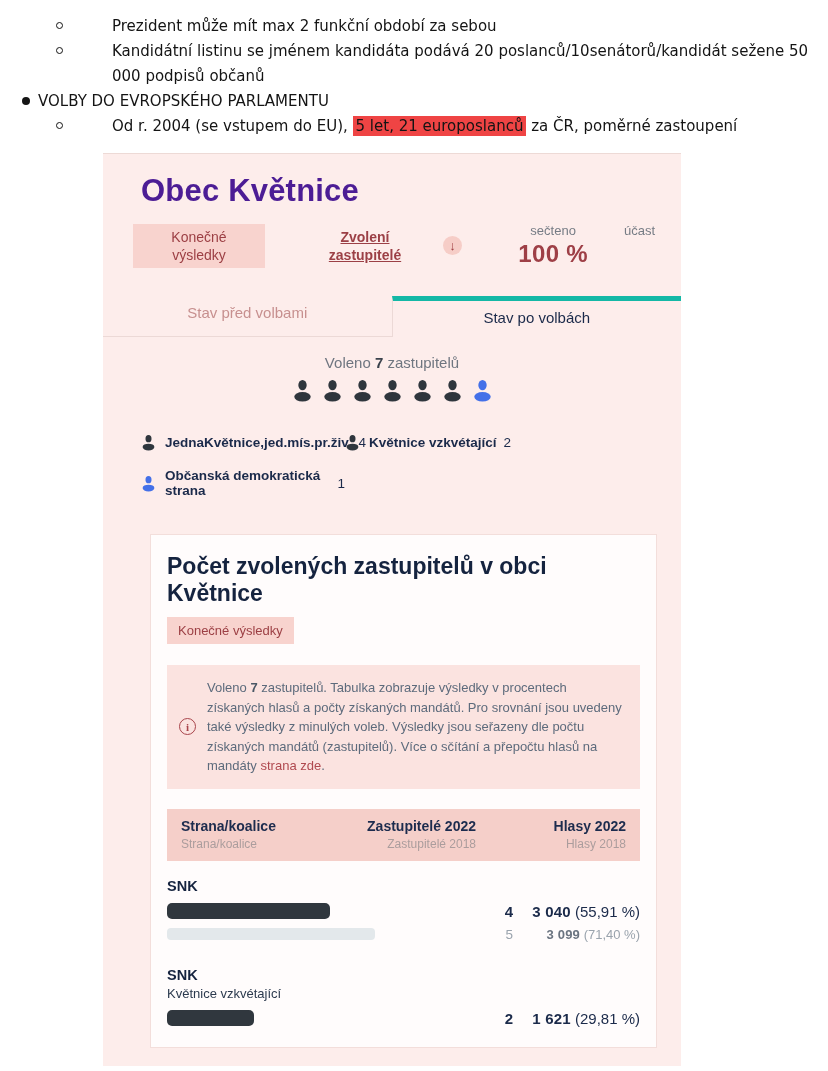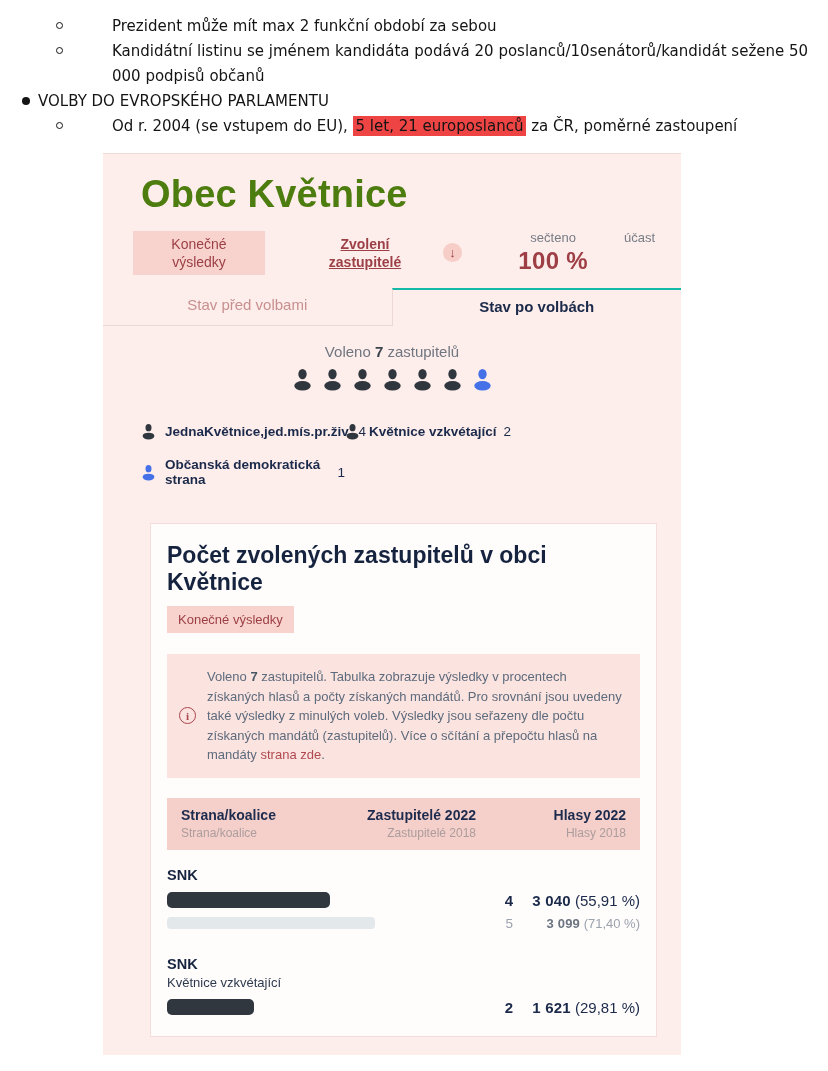--- a/index.html
+++ b/index.html
@@ -15,42 +15,42 @@
   .bullet { position:absolute; top:8px; width:8px; height:8px; border-radius:50%; }
   .bullet.hollow { border:1.5px solid #141414; left:56px; width:7px; height:7px; }
   .bullet.solid  { background:#141414; left:22px; }
   .hl { background:#ef4444; padding:1px 3px; }
 
   
   .widget { width:578px; margin:14px 0 0 103px; background:#fdedeb;
             border-top:1px solid #eddad6; padding-bottom:18px; }
   .w-head { padding:16px 30px 0 38px; }
   .kicker { font-size:15px; font-weight:bold; color:#1b2a4a; }
-  .w-title { font-size:38px; font-weight:bold; color:#4d7c0f; margin-top:3px; letter-spacing:.2px; }
+  .w-title { font-size:31px; font-weight:bold; color:#4c1d95; margin-top:3px; letter-spacing:.2px; }
 
   .controls { display:flex; align-items:center; margin-top:14px; padding:0 26px 0 30px; }
   .btn-final { background:#f8d3ce; color:#9c3f44; width:132px; min-height:42px;
                display:flex; align-items:center; justify-content:center; text-align:center;
                font-size:14px; line-height:18px; padding:4px 14px; }
   .link-elected { color:#9c4046; font-size:14px; line-height:18px; font-weight:bold;
                   text-decoration:underline; text-align:center; width:108px; margin-left:46px;
                   cursor:pointer; }
   .dl-icon { width:19px; height:19px; border-radius:50%; background:#f6cdc7; color:#9c3a3f;
              margin-left:24px; display:flex; align-items:center; justify-content:center;
              font-size:13px; font-weight:bold; cursor:pointer; }
   .dl-icon::before { content:"↓"; }
   .stats { display:flex; margin-left:auto; gap:36px; }
   .stat { text-align:center; }
   .stat-label { font-size:13px; color:#767c85; }
   .stat-value { font-size:24px; font-weight:bold; color:#9e3f46; margin-top:2px; letter-spacing:.3px; }
 
-  .tabs { display:flex; margin-top:13px; }
+  .tabs { display:flex; margin-top:28px; }
   .tab { flex:1; text-align:center; font-size:15px; padding:8px 0 11px; cursor:pointer; }
   .tab-inactive { color:#c7908f; border-bottom:1px solid #ecd9d6; }
-  .tab-active { color:#1b2a4a; font-weight:bold; border-top:2px solid #14b8a6;
+  .tab-active { color:#1b2a4a; font-weight:normal; border-top:5px solid #14b8a6;
                 border-left:1px solid #ecd9d6; }
 
   .seats-line { text-align:center; font-size:15px; color:#6f7680; margin-top:17px; }
   .seats-line b { color:#3a424c; }
   .seat-icons { display:flex; justify-content:center; gap:9px; margin-top:8px; }
   .person svg { display:block; }
   .person.dark svg { fill:#2f363d; }
   .person.blue svg { fill:#4470e8; }
 
   .legend { margin:32px 0 0; padding:0 38px; display:grid;

